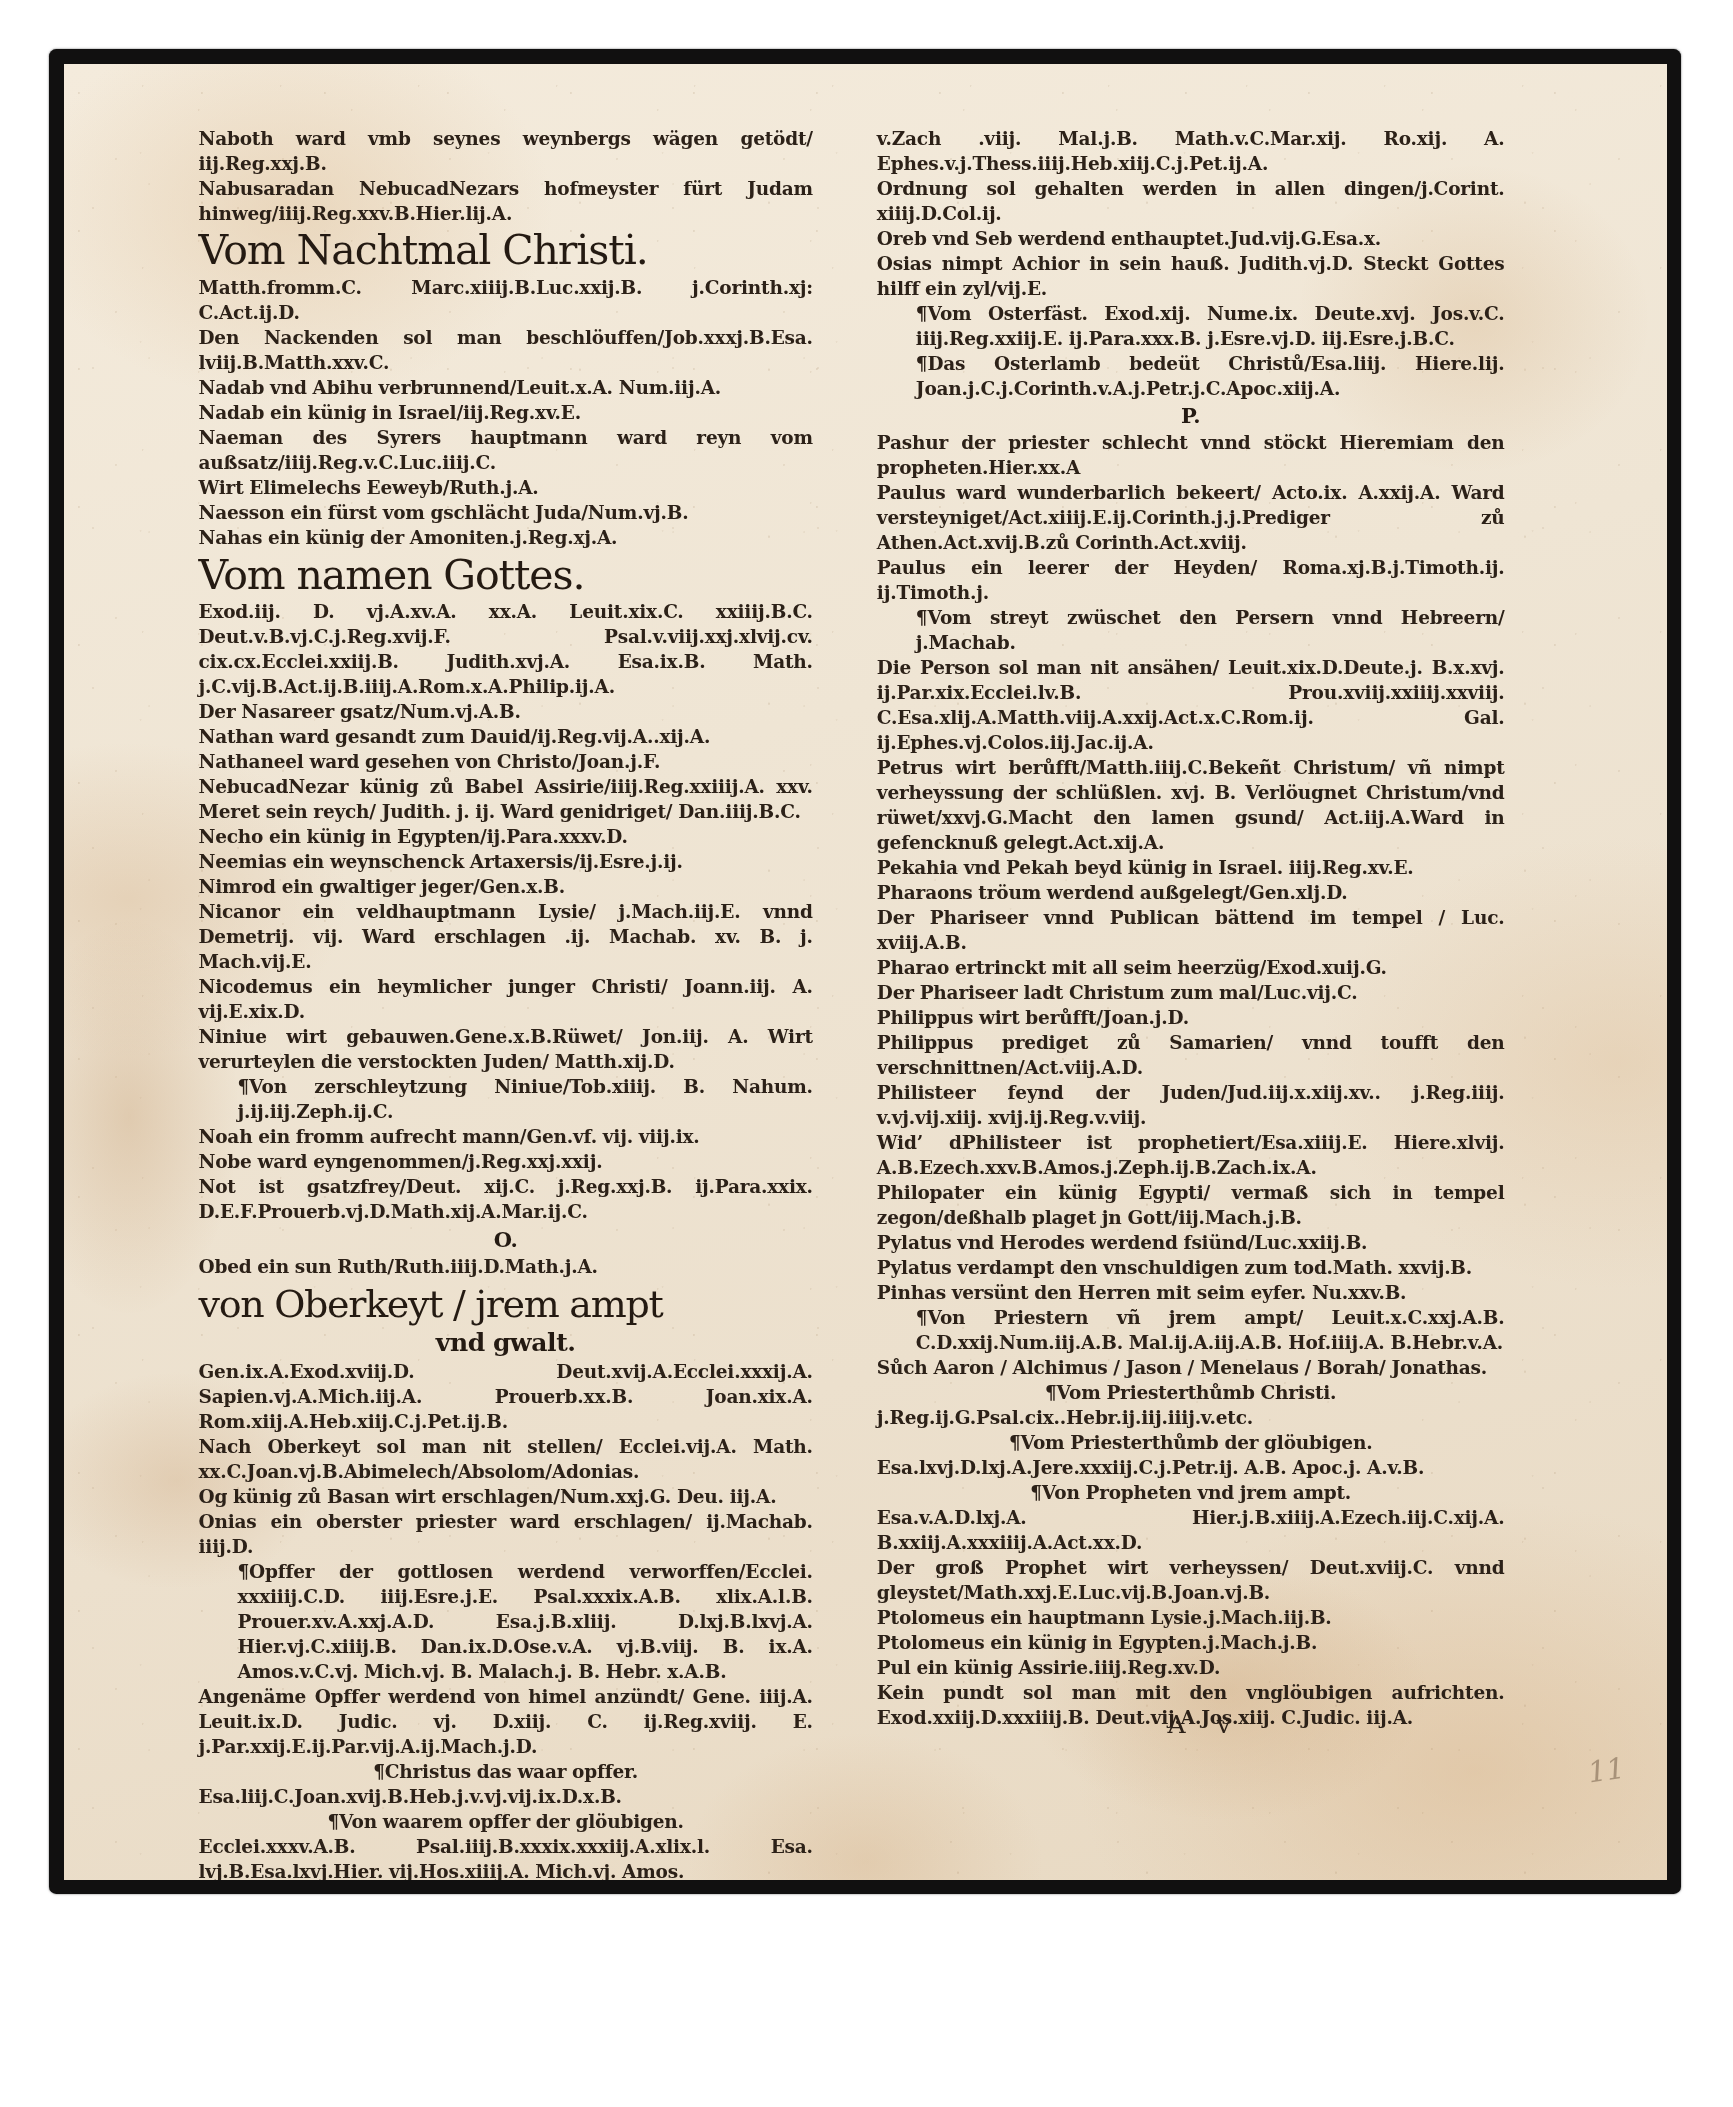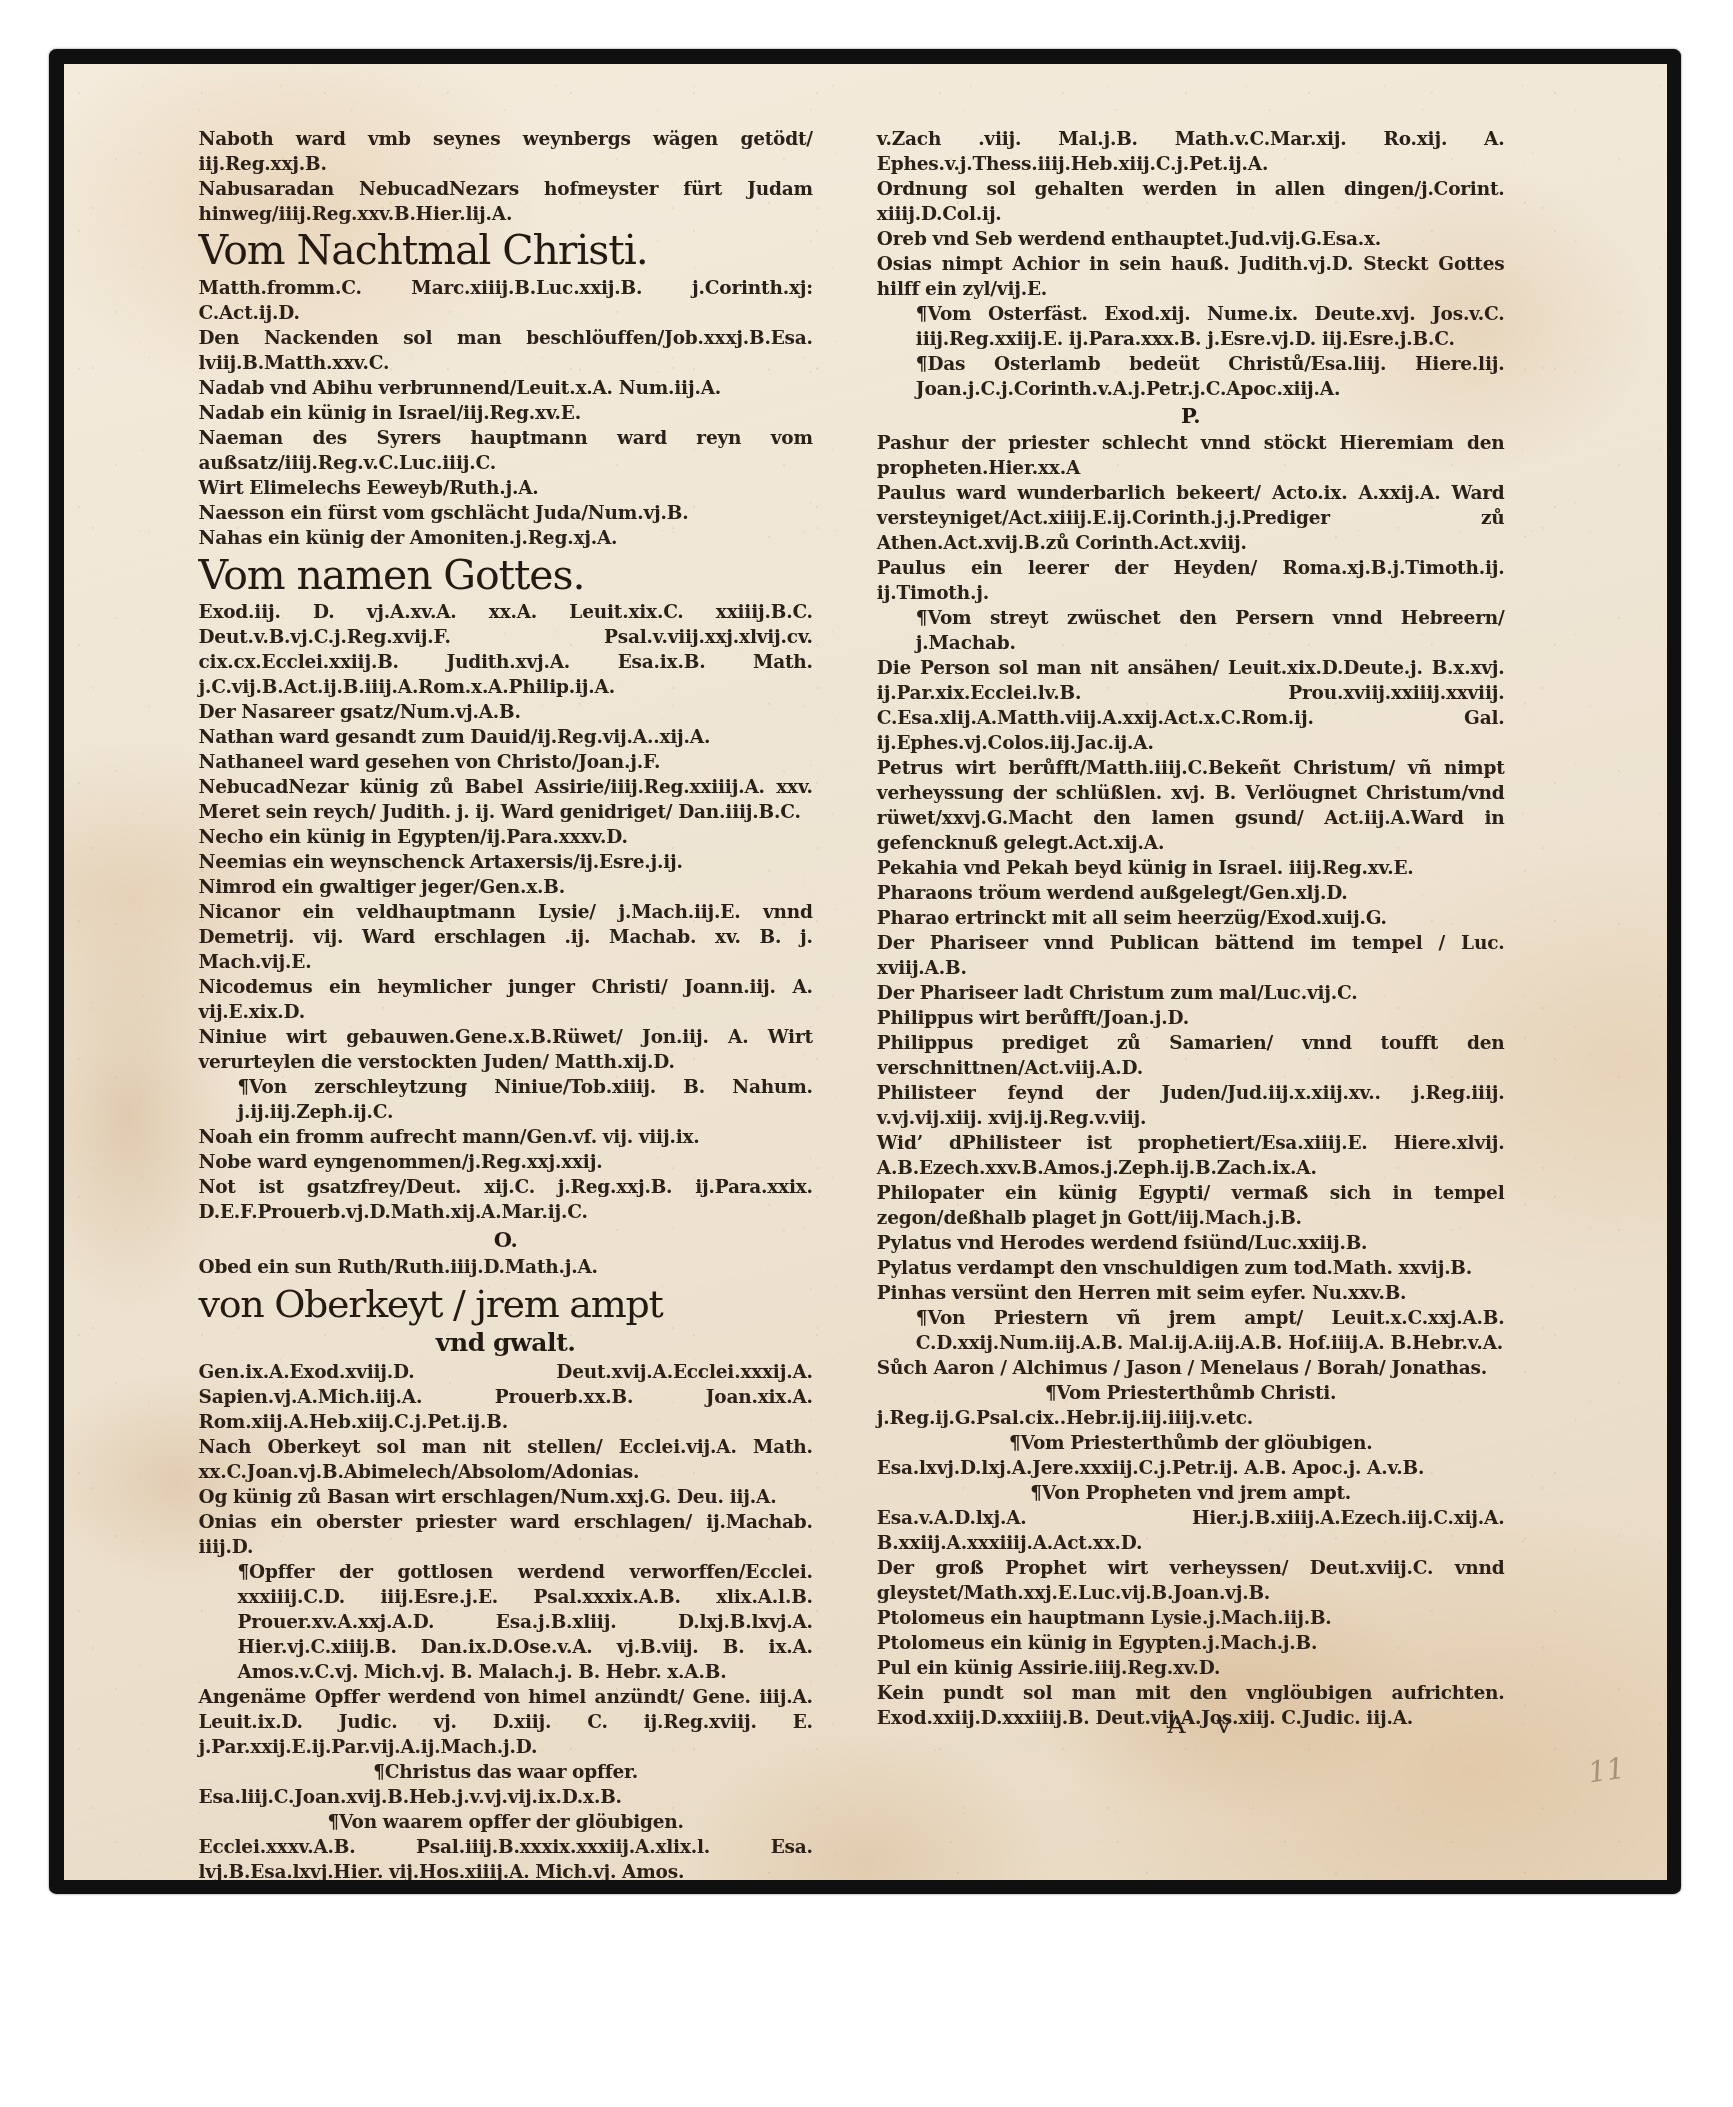--- a/index.html
+++ b/index.html
@@ -239,22 +239,22 @@
           <p class="entry indent"><span class="pil">¶</span><span>Das Osterlamb bedeüt Christů/Esa.liij. Hiere.lij. Joan.j.C.j.Corinth.v.A.j.Petr.j.C.Apoc.xiij.A.</span></p>
           <span class="letter-div">P.</span>
           <p class="entry">Pashur der priester schlecht vnnd stöckt Hieremiam den propheten.Hier.xx.A</p>
           <p class="entry">Paulus ward wunderbarlich bekeert/ Acto.ix. A.xxij.A. Ward versteyniget/Act.xiiij.E.ij.Corinth.j.j.Prediger zů Athen.Act.xvij.B.zů Corinth.Act.xviij.</p>
           <p class="entry">Paulus ein leerer der Heyden/ Roma.xj.B.j.Timoth.ij. ij.Timoth.j.</p>
           <p class="entry indent"><span class="pil">¶</span><span>Vom streyt zwüschet den Persern vnnd Hebreern/ j.Machab.</span></p>
           <p class="entry">Die Person sol man nit ansähen/ Leuit.xix.D.Deute.j. B.x.xvj. ij.Par.xix.Ecclei.lv.B. Prou.xviij.xxiiij.xxviij. C.Esa.xlij.A.Matth.viij.A.xxij.Act.x.C.Rom.ij. Gal. ij.Ephes.vj.Colos.iij.Jac.ij.A.</p>
           <p class="entry">Petrus wirt berůfft/Matth.iiij.C.Bekeñt Christum/ vñ nimpt verheyssung der schlüßlen. xvj. B. Verlöugnet Christum/vnd rüwet/xxvj.G.Macht den lamen gsund/ Act.iij.A.Ward in gefencknuß gelegt.Act.xij.A.</p>
           <p class="entry">Pekahia vnd Pekah beyd künig in Israel. iiij.Reg.xv.E.</p>
           <p class="entry">Pharaons tröum werdend außgelegt/Gen.xlj.D.</p>
+          <p class="entry">Der Phariseer vnnd Publican bättend im tempel / Luc. xviij.A.B.</p>
           <p class="entry">Pharao ertrinckt mit all seim heerzüg/Exod.xuij.G.</p>
-          <p class="entry">Der Phariseer vnnd Publican bättend im tempel / Luc. xviij.A.B.</p>
           <p class="entry">Der Phariseer ladt Christum zum mal/Luc.vij.C.</p>
           <p class="entry">Philippus wirt berůfft/Joan.j.D.</p>
           <p class="entry">Philippus prediget zů Samarien/ vnnd toufft den verschnittnen/Act.viij.A.D.</p>
           <p class="entry">Philisteer feynd der Juden/Jud.iij.x.xiij.xv.. j.Reg.iiij. v.vj.vij.xiij. xvij.ij.Reg.v.viij.</p>
           <p class="entry">Wid’ dPhilisteer ist prophetiert/Esa.xiiij.E. Hiere.xlvij. A.B.Ezech.xxv.B.Amos.j.Zeph.ij.B.Zach.ix.A.</p>
           <p class="entry">Philopater ein künig Egypti/ vermaß sich in tempel zegon/deßhalb plaget jn Gott/iij.Mach.j.B.</p>
           <p class="entry">Pylatus vnd Herodes werdend fsiünd/Luc.xxiij.B.</p>
           <p class="entry">Pylatus verdampt den vnschuldigen zum tod.Math. xxvij.B.</p>
           <p class="entry">Pinhas versünt den Herren mit seim eyfer. Nu.xxv.B.</p>
           <p class="entry indent"><span class="pil">¶</span><span>Von Priestern vñ jrem ampt/ Leuit.x.C.xxj.A.B. C.D.xxij.Num.iij.A.B. Mal.ij.A.iij.A.B. Hof.iiij.A. B.Hebr.v.A.</span></p>

